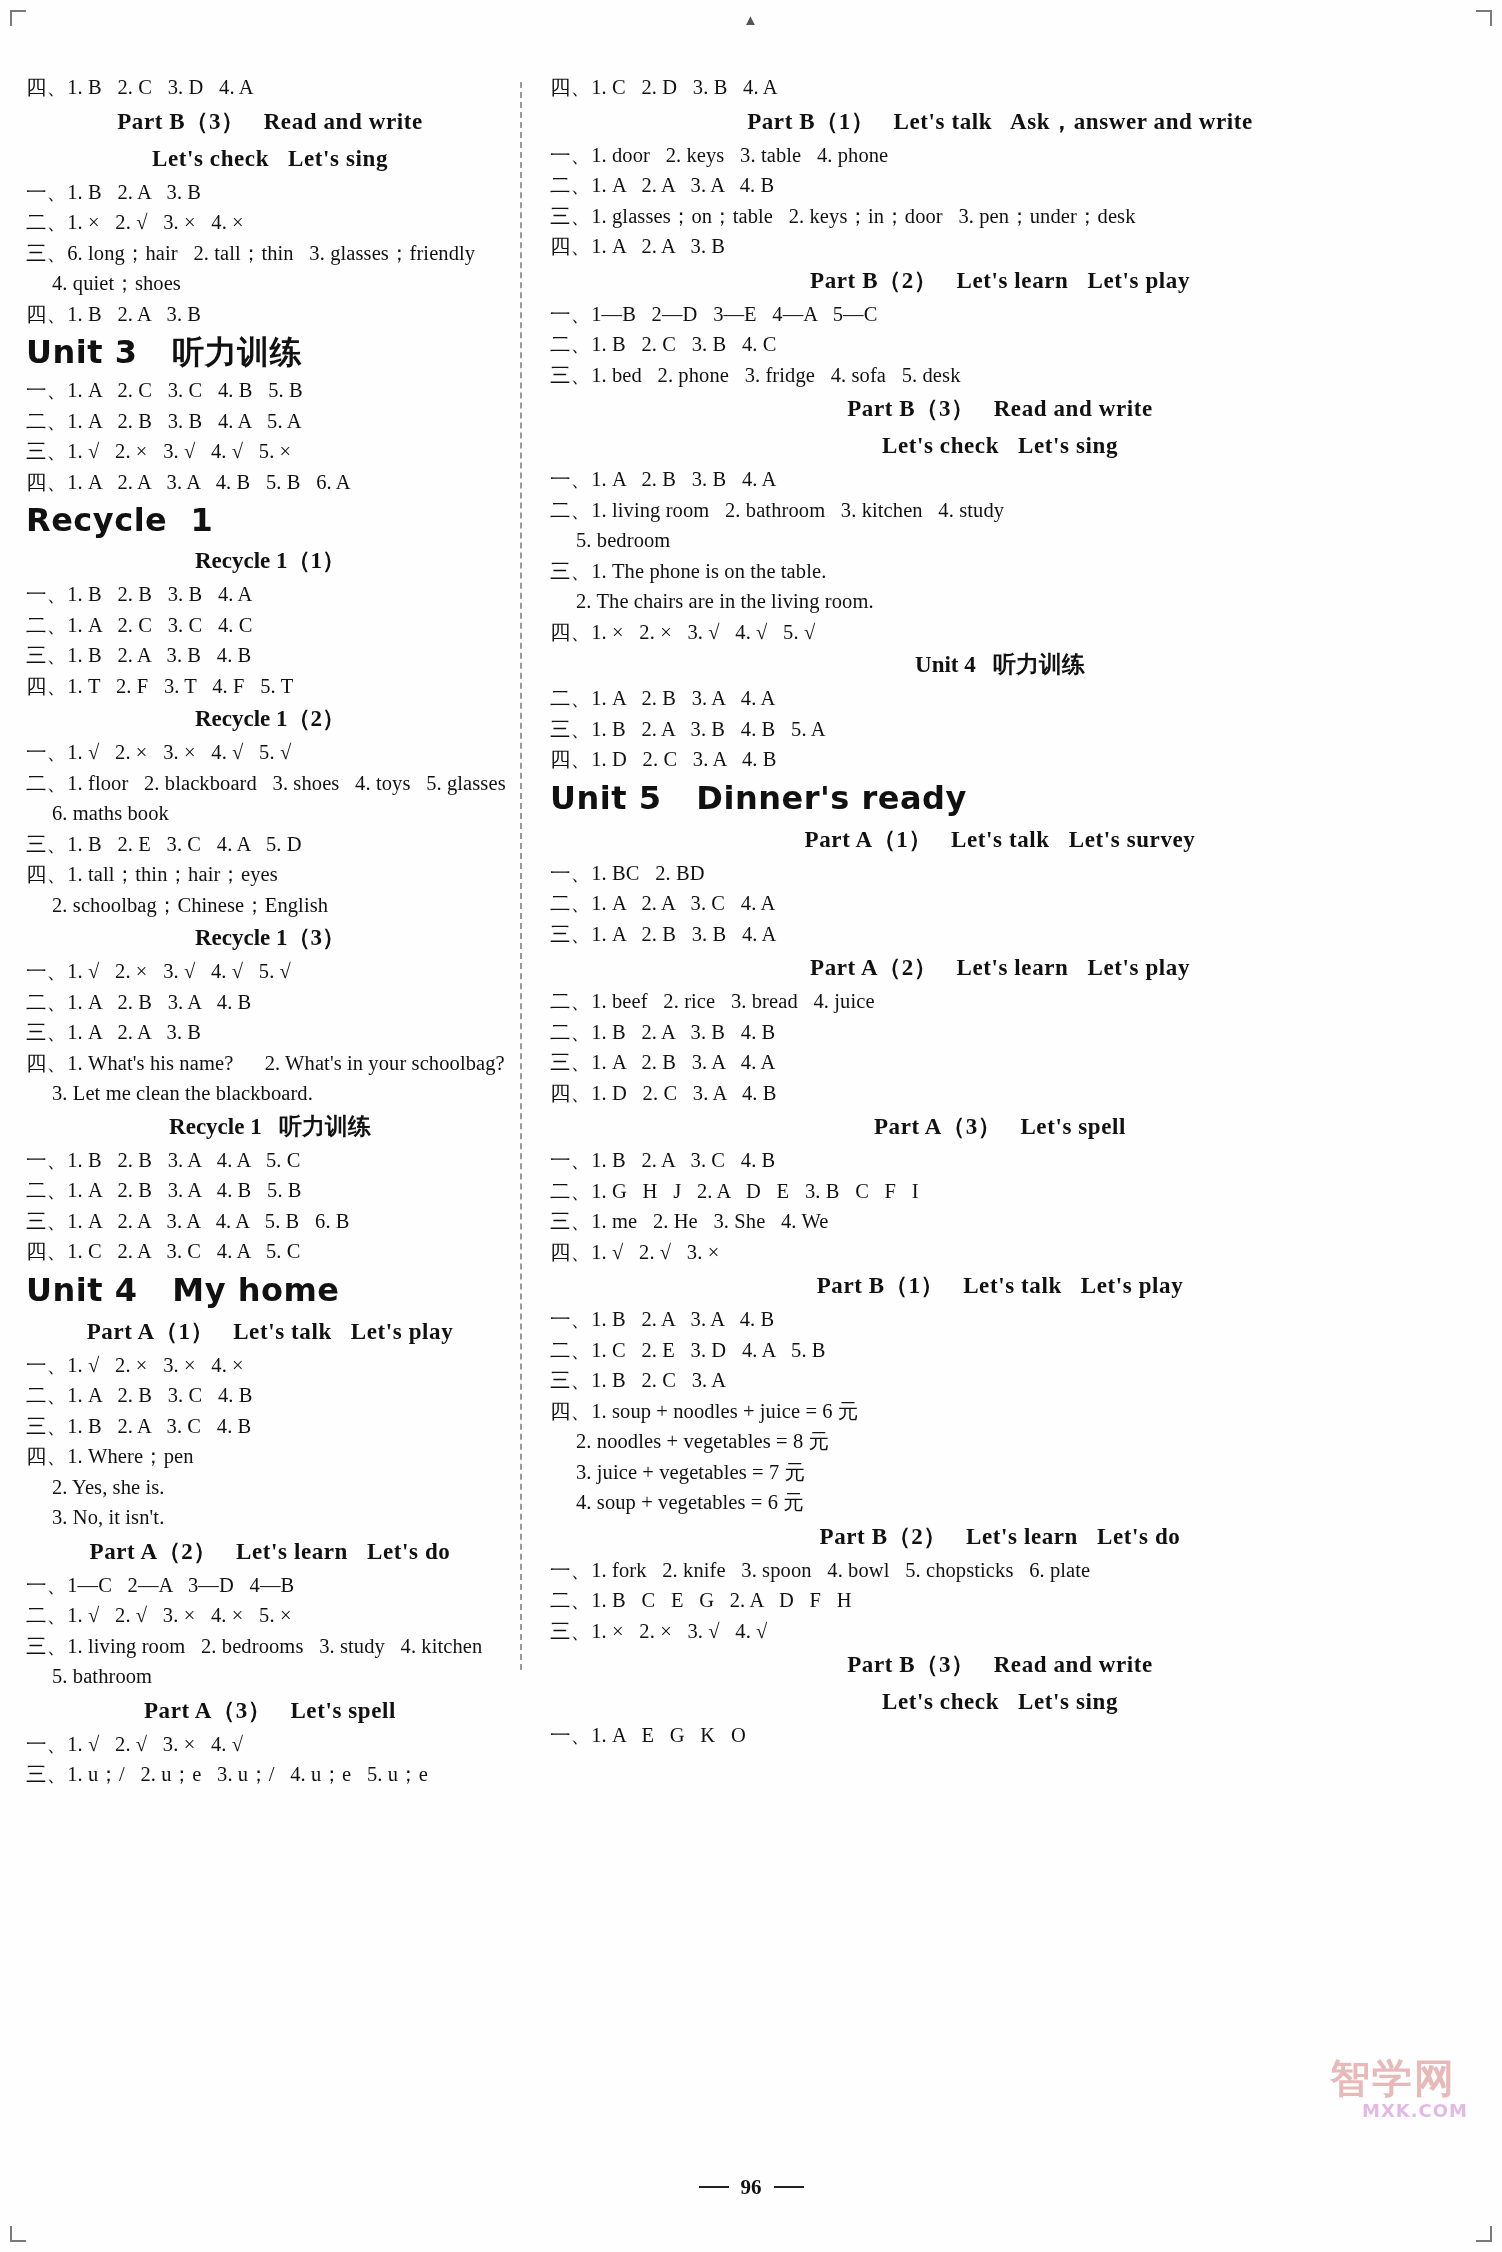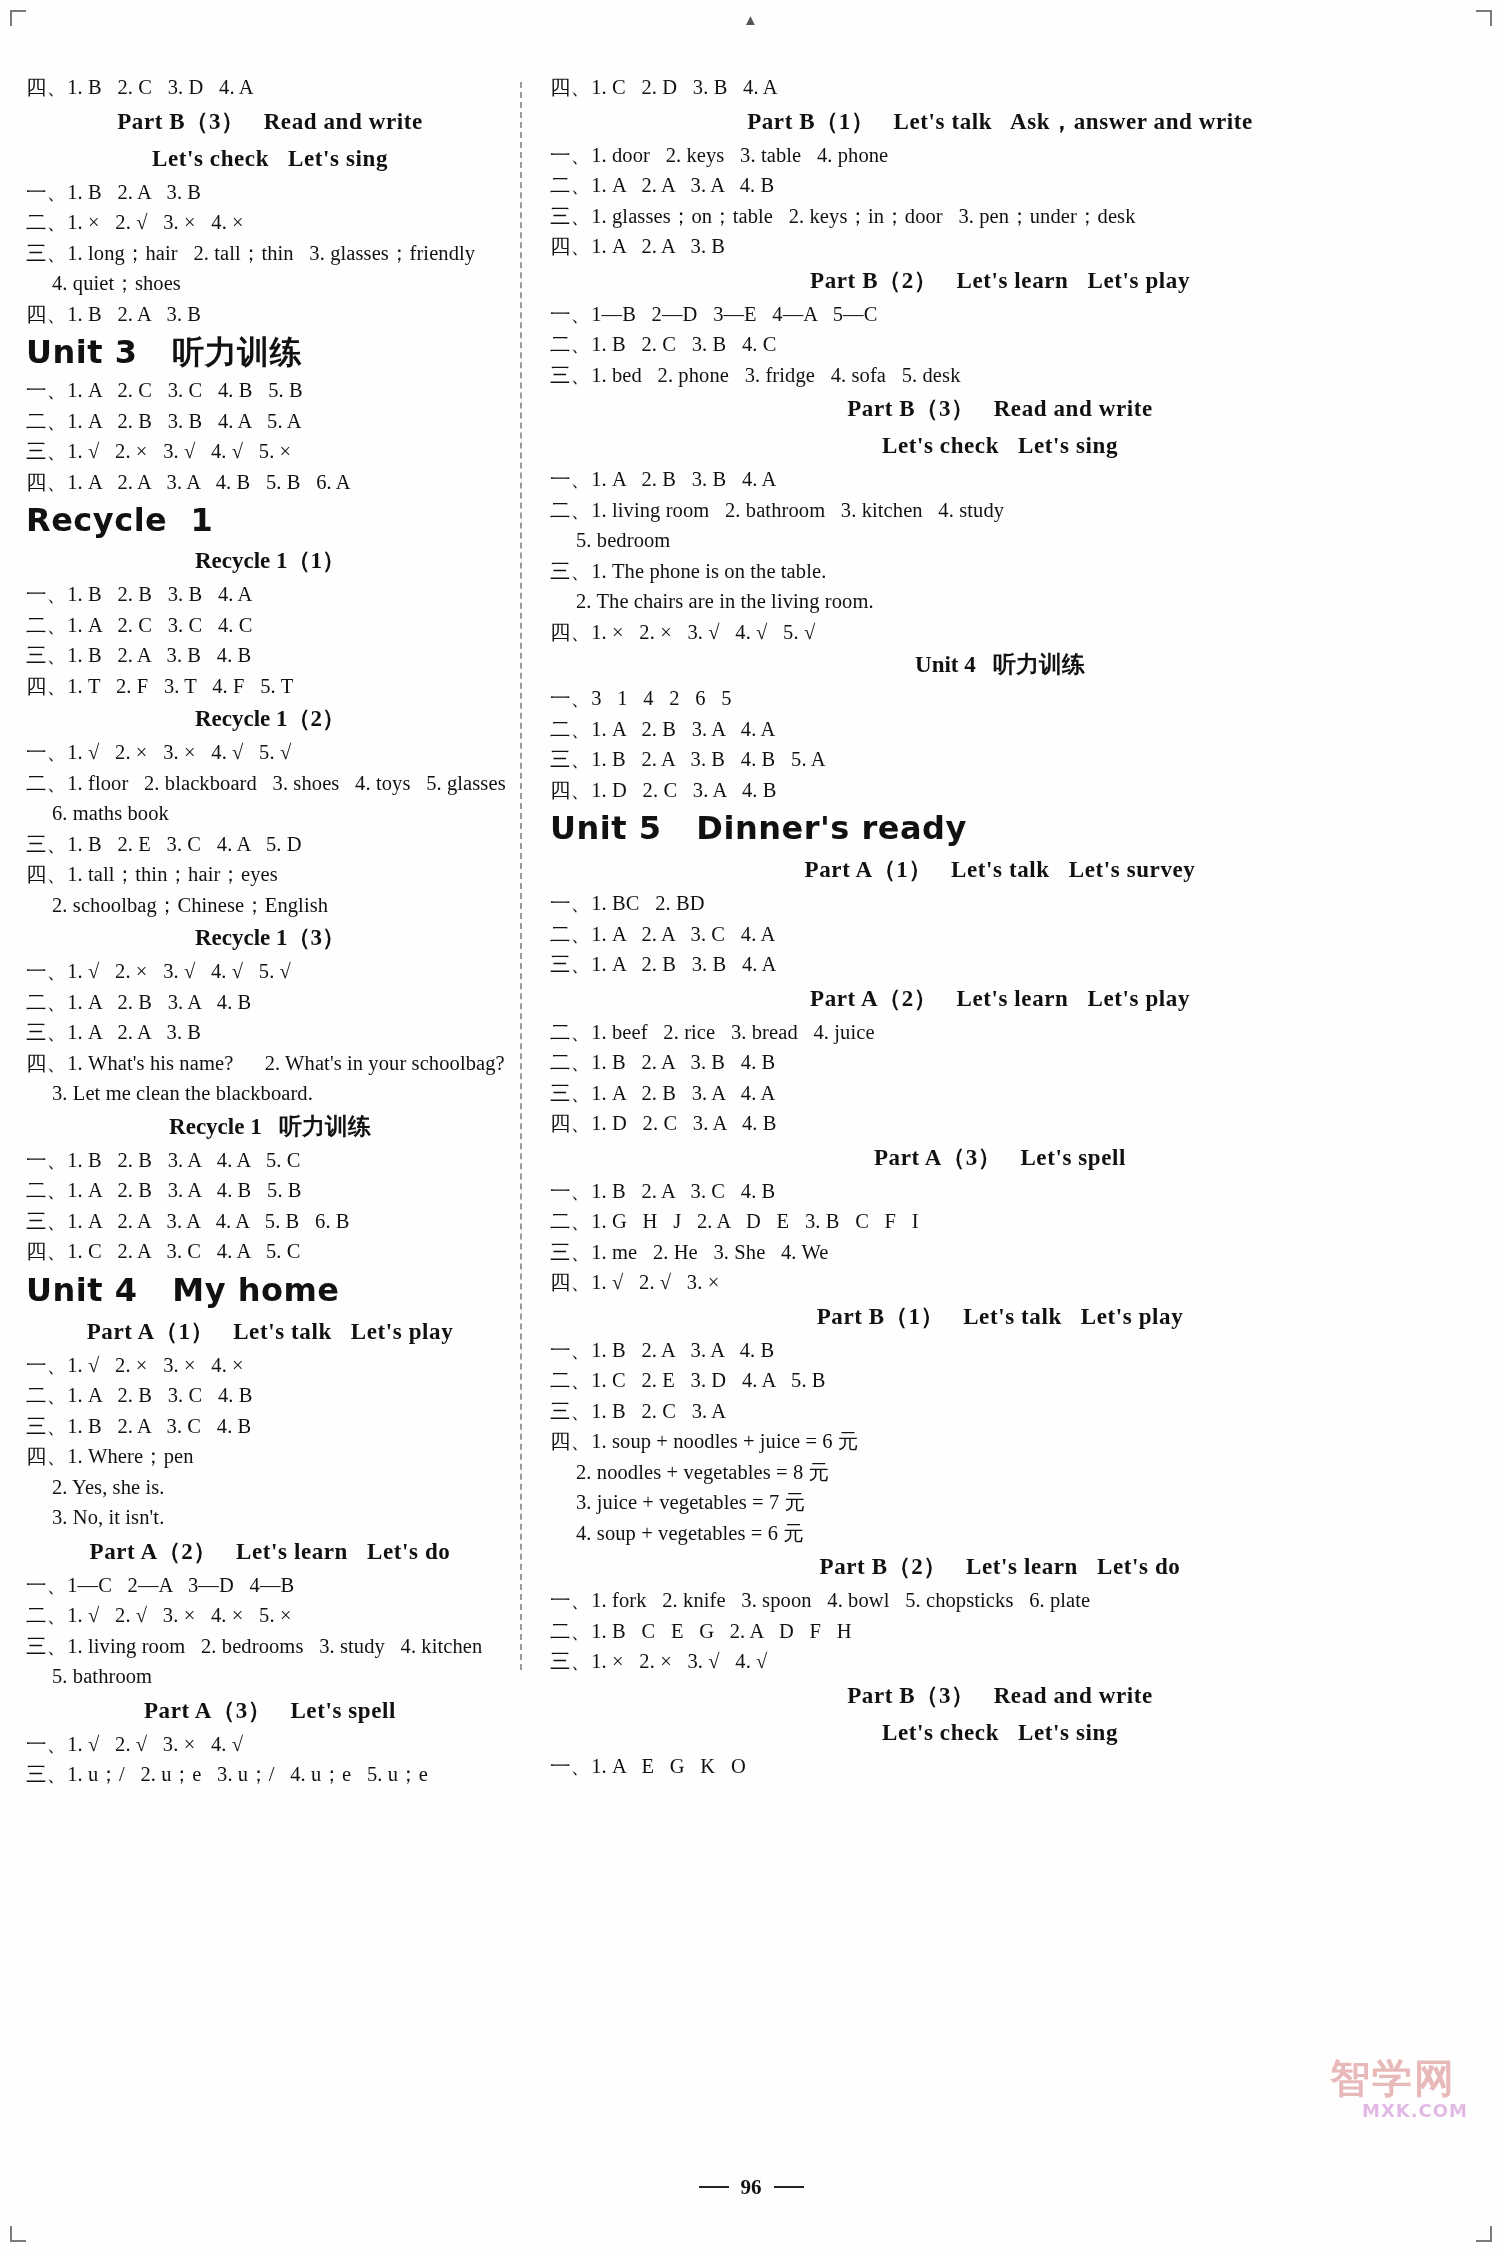--- a/index.html
+++ b/index.html
@@ -66,21 +66,21 @@
 
   <div class="topmark">▲</div>
 
   <div class="cols">
     <div class="col col-left" id="left-col">
         <div class="ln">四、1. B   2. C   3. D   4. A</div>
         <div class="h-part">Part B（3）   Read and write</div>
         <div class="h-part">Let's check   Let's sing</div>
         <div class="ln">一、1. B   2. A   3. B</div>
         <div class="ln">二、1. ×   2. √   3. ×   4. ×</div>
-        <div class="ln">三、1. long；hair   2. tall；thin   3. glasses；friendly</div>
+        <div class="ln">三、6. long；hair   2. tall；thin   3. glasses；friendly</div>
         <div class="ln indent">4. quiet；shoes</div>
         <div class="ln">四、1. B   2. A   3. B</div>
         <div class="h-unit">Unit 3   听力训练</div>
         <div class="ln">一、1. A   2. C   3. C   4. B   5. B</div>
         <div class="ln">二、1. A   2. B   3. B   4. A   5. A</div>
         <div class="ln">三、1. √   2. ×   3. √   4. √   5. ×</div>
         <div class="ln">四、1. A   2. A   3. A   4. B   5. B   6. A</div>
         <div class="h-unit">Recycle  1</div>
         <div class="h-sub">Recycle 1（1）</div>
         <div class="ln">一、1. B   2. B   3. B   4. A</div>
@@ -136,21 +136,20 @@
         <div class="ln">三、1. bed   2. phone   3. fridge   4. sofa   5. desk</div>
         <div class="h-part">Part B（3）   Read and write</div>
         <div class="h-part">Let's check   Let's sing</div>
         <div class="ln">一、1. A   2. B   3. B   4. A</div>
         <div class="ln">二、1. living room   2. bathroom   3. kitchen   4. study</div>
         <div class="ln indent">5. bedroom</div>
         <div class="ln">三、1. The phone is on the table.</div>
         <div class="ln indent">2. The chairs are in the living room.</div>
         <div class="ln">四、1. ×   2. ×   3. √   4. √   5. √</div>
         <div class="h-sub">Unit 4   听力训练</div>
-        <div class="ln">一、3   1   4   2   6   5</div>
         <div class="ln">二、1. A   2. B   3. A   4. A</div>
         <div class="ln">三、1. B   2. A   3. B   4. B   5. A</div>
         <div class="ln">四、1. D   2. C   3. A   4. B</div>
         <div class="h-unit">Unit 5   Dinner's ready</div>
         <div class="h-part">Part A（1）   Let's talk   Let's survey</div>
         <div class="ln">一、1. BC   2. BD</div>
         <div class="ln">二、1. A   2. A   3. C   4. A</div>
         <div class="ln">三、1. A   2. B   3. B   4. A</div>
         <div class="h-part">Part A（2）   Let's learn   Let's play</div>
         <div class="ln">二、1. beef   2. rice   3. bread   4. juice</div>

